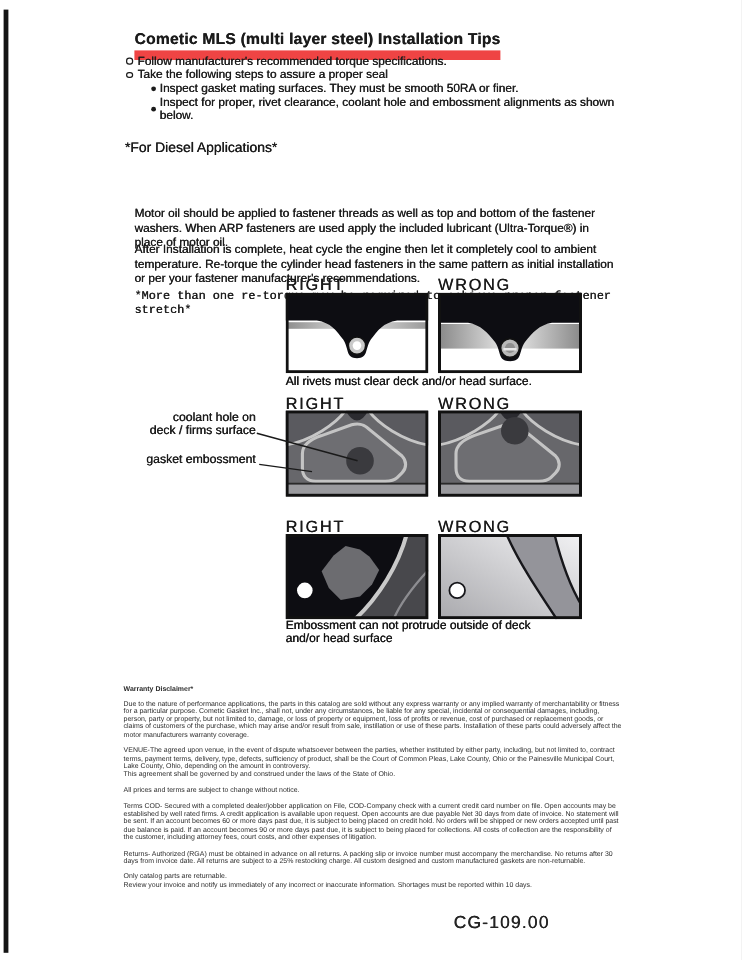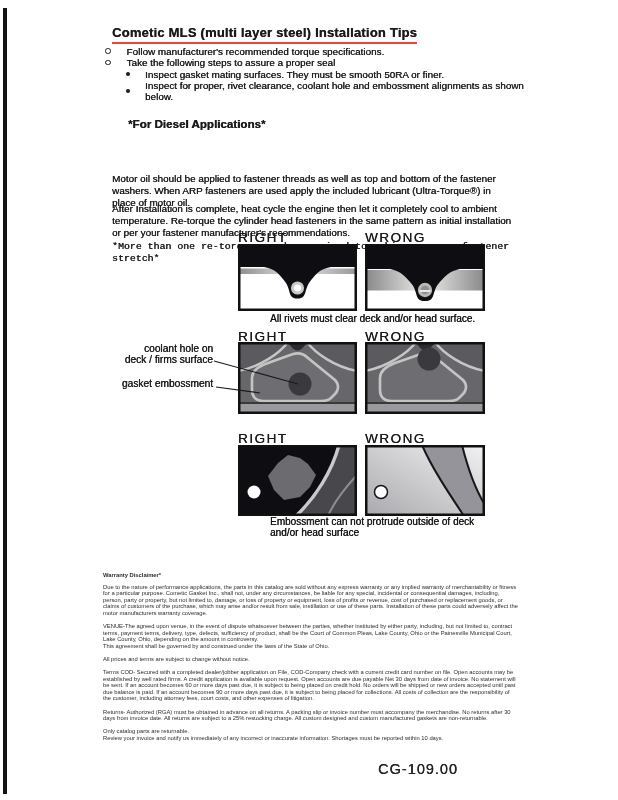--- a/index.html
+++ b/index.html
@@ -4,38 +4,38 @@
 <style>
   html,body{margin:0;padding:0;background:#e8e8e8;}
   #page{position:relative;width:618px;height:800px;background:#ffffff;overflow:hidden;
         font-family:"Liberation Sans","DejaVu Sans",sans-serif;color:#1b1b1b;}
   .abs{position:absolute;}
   .faux{text-shadow:0.3px 0 0 currentColor;}
   
   #edge-line{left:3px;top:8px;width:4px;height:786px;background:#141414;}
   
   #title{left:112px;top:25px;font-size:13px;font-weight:bold;letter-spacing:0.2px;
-         border-bottom:2px solid #ef4444;padding-bottom:2px;}
+         border-bottom:8px solid #ef4444;padding-bottom:2px;}
   
   #bullets{left:96px;top:46px;width:430px;font-size:9.9px;line-height:11.3px;}
-  .b-row{display:flex;align-items:baseline;gap:12px;}
+  .b-row{display:flex;align-items:baseline;}
   .b-dot{width:3.5px;height:3.5px;border:1px solid #1b1b1b;border-radius:50%;
          margin:0 4px 1px 9px;flex:0 0 auto;align-self:center;}
   .sb-dot{width:4px;height:4px;background:#1b1b1b;border-radius:50%;
           margin:0 3px 1px 30px;flex:0 0 auto;align-self:center;}
   
-  #diesel-heading{left:128px;top:117px;font-size:11.6px;font-weight:bold;}
+  #diesel-heading{left:104px;top:117px;font-size:11.6px;font-weight:normal;}
   .para{left:112px;width:404px;font-size:9.9px;line-height:11.8px;margin-top:40px;}
   #para1{top:133px;}
   #para2{top:163px;}
   #note{top:201px;font-family:Liberation Mono, monospace;}
   
   .dg-label{font-size:13.5px;letter-spacing:1.5px;width:121px;text-align:left;color:#1a1a1a;}
   .panel{border:0;display:block;}
-  .caption{left:238px;width:262px;font-size:10px;line-height:11px;color:#151515;margin-left:32px;}
+  .caption{left:238px;width:262px;font-size:10px;line-height:11px;color:#151515;}
   .callout{left:100px;width:113px;text-align:right;font-size:10.2px;line-height:10.6px;color:#1a1a1a;}
   
   #legal{left:103px;top:572px;width:416px;font-size:5.8px;line-height:6.6px;color:#2c2c2c;}
   #legal p{margin:0 0 6.5px 0;}
   #legal p.tight{margin-bottom:0;}
   #legal .lg-head{font-weight:bold;margin-bottom:5px;}
   
   #part-number{left:378px;top:761px;font-size:14.5px;letter-spacing:1px;color:#242424;}
 </style>
 </head>

